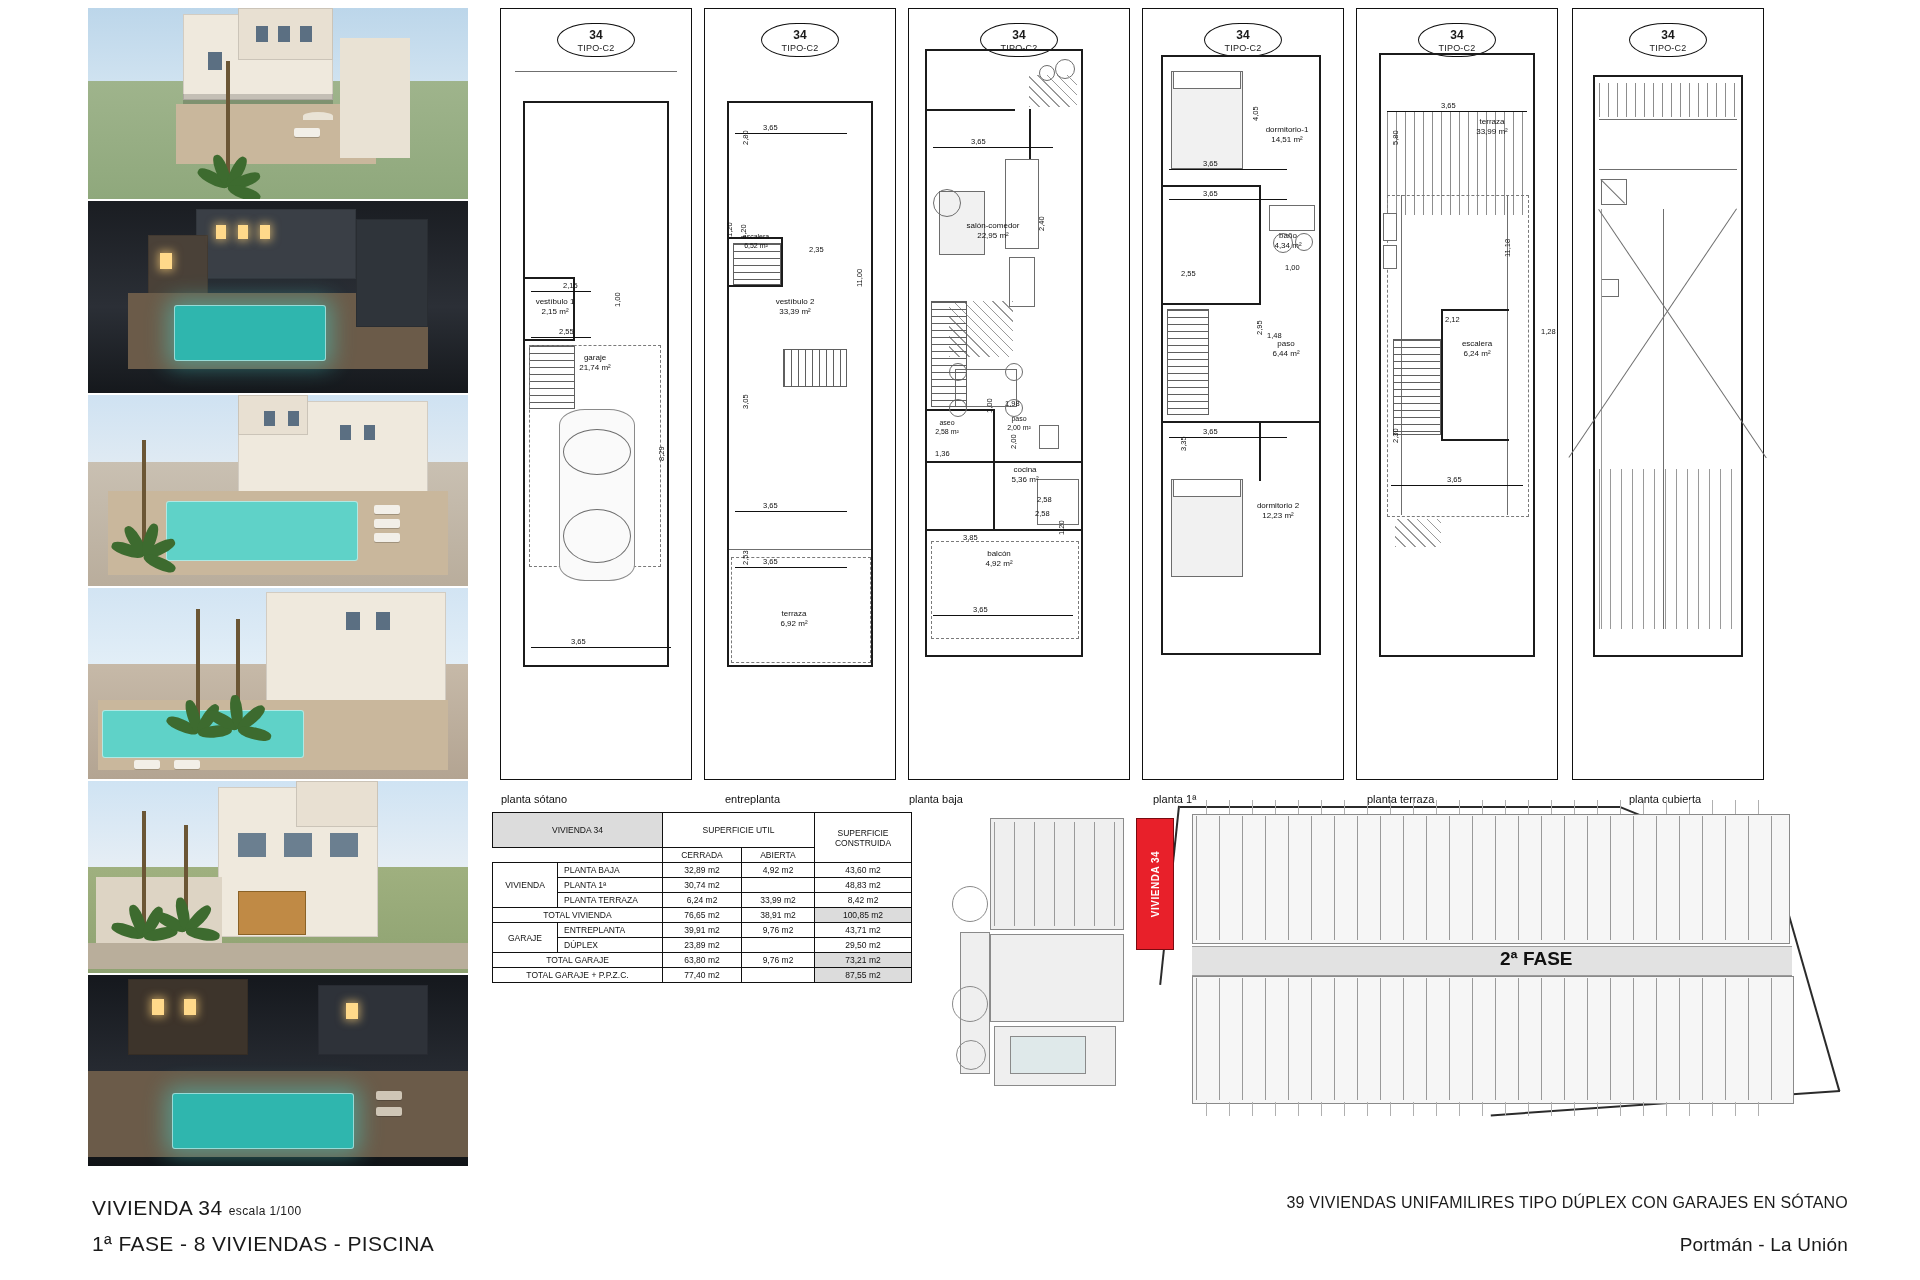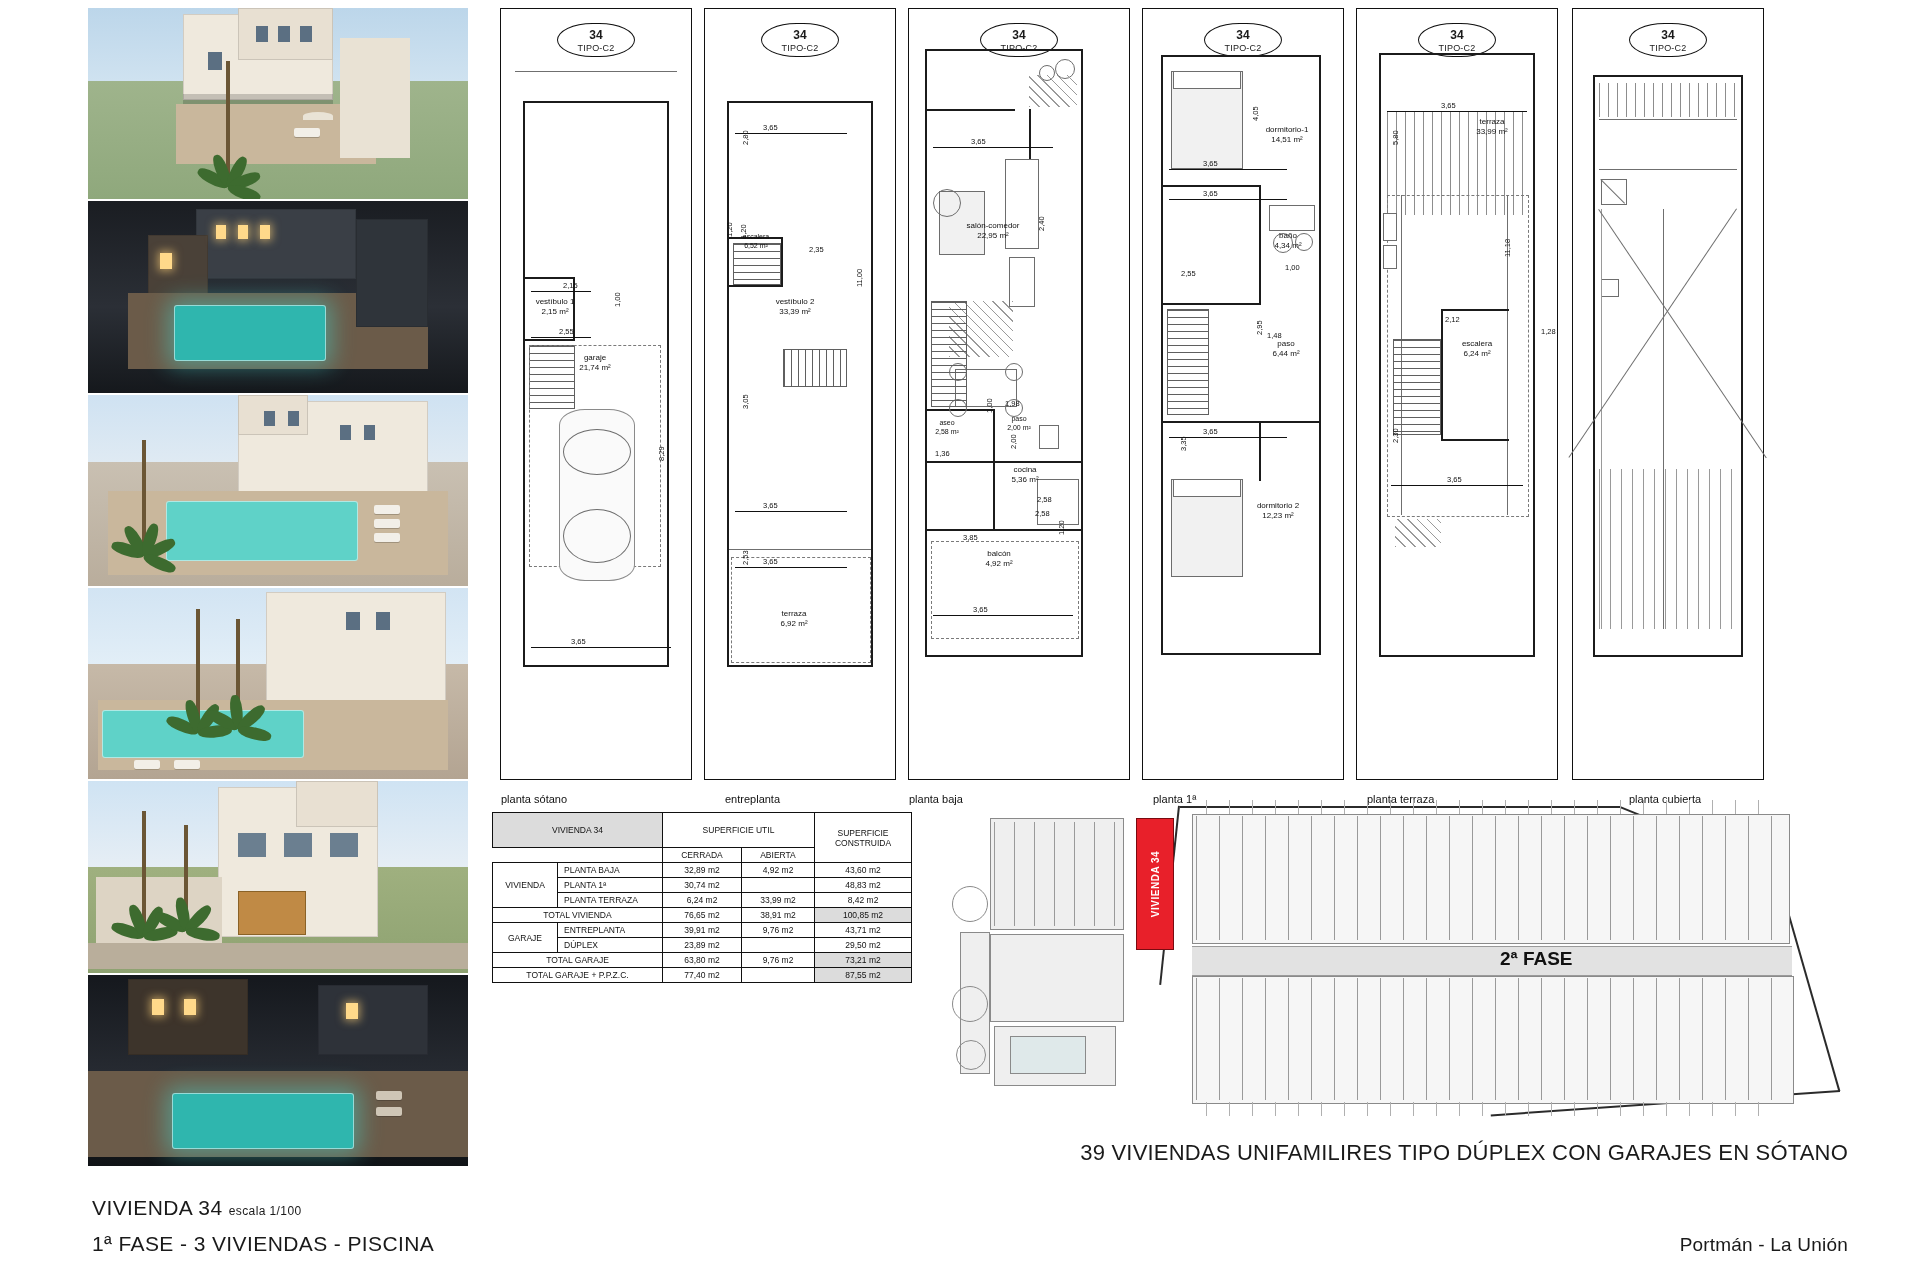--- a/index.html
+++ b/index.html
@@ -73,21 +73,21 @@
   .blk.l{background:#f6f6f6;}
   .unitred{position:absolute;background:#e8202a;border:1px solid #7a0a10;}
   .unitred span{position:absolute;left:50%;top:50%;transform:translate(-50%,-50%) rotate(-90deg);color:#fff;font-size:10px;font-weight:700;white-space:nowrap;letter-spacing:.5px;}
   .fase2{position:absolute;font-size:19px;font-weight:700;color:#111;}
   .roadband{position:absolute;background:#e2e2e2;border-top:1px solid #9a9a9a;border-bottom:1px solid #9a9a9a;}
 
   
   .t1{position:absolute;left:92px;top:1196px;font-size:21px;letter-spacing:.4px;}
   .t1 .sc{font-size:12px;}
   .t2{position:absolute;left:92px;top:1232px;font-size:21px;letter-spacing:.4px;}
-  .t3{position:absolute;right:72px;top:1140px;font-size:22px;letter-spacing:.2px;white-space:nowrap;}
+  .t3{position:absolute;right:72px;top:1194px;font-size:16px;letter-spacing:.2px;white-space:nowrap;}
   .t4{position:absolute;right:72px;top:1234px;font-size:19px;letter-spacing:.2px;white-space:nowrap;}
 </style>
 </head>
 <body>
 
 <div class="sheet">
 
   <div class="renders">
 
     <div class="render r1">
@@ -555,17 +555,17 @@
 
     <div class="unitred" style="left:206px;top:18px;width:36px;height:130px;">
       <span>VIVIENDA 34</span>
     </div>
   </div>
 
   <div class="t1">
     <span>VIVIENDA 34</span>
     <span class="sc">escala 1/100</span>
   </div>
-  <div class="t2">1ª FASE - 3 VIVIENDAS - PISCINA</div>
+  <div class="t2">1ª FASE - 8 VIVIENDAS - PISCINA</div>
   <div class="t3">39 VIVIENDAS UNIFAMILIRES TIPO DÚPLEX CON GARAJES EN SÓTANO</div>
   <div class="t4">Portmán - La Unión</div>
 
 </div>
 
 </body></html>

